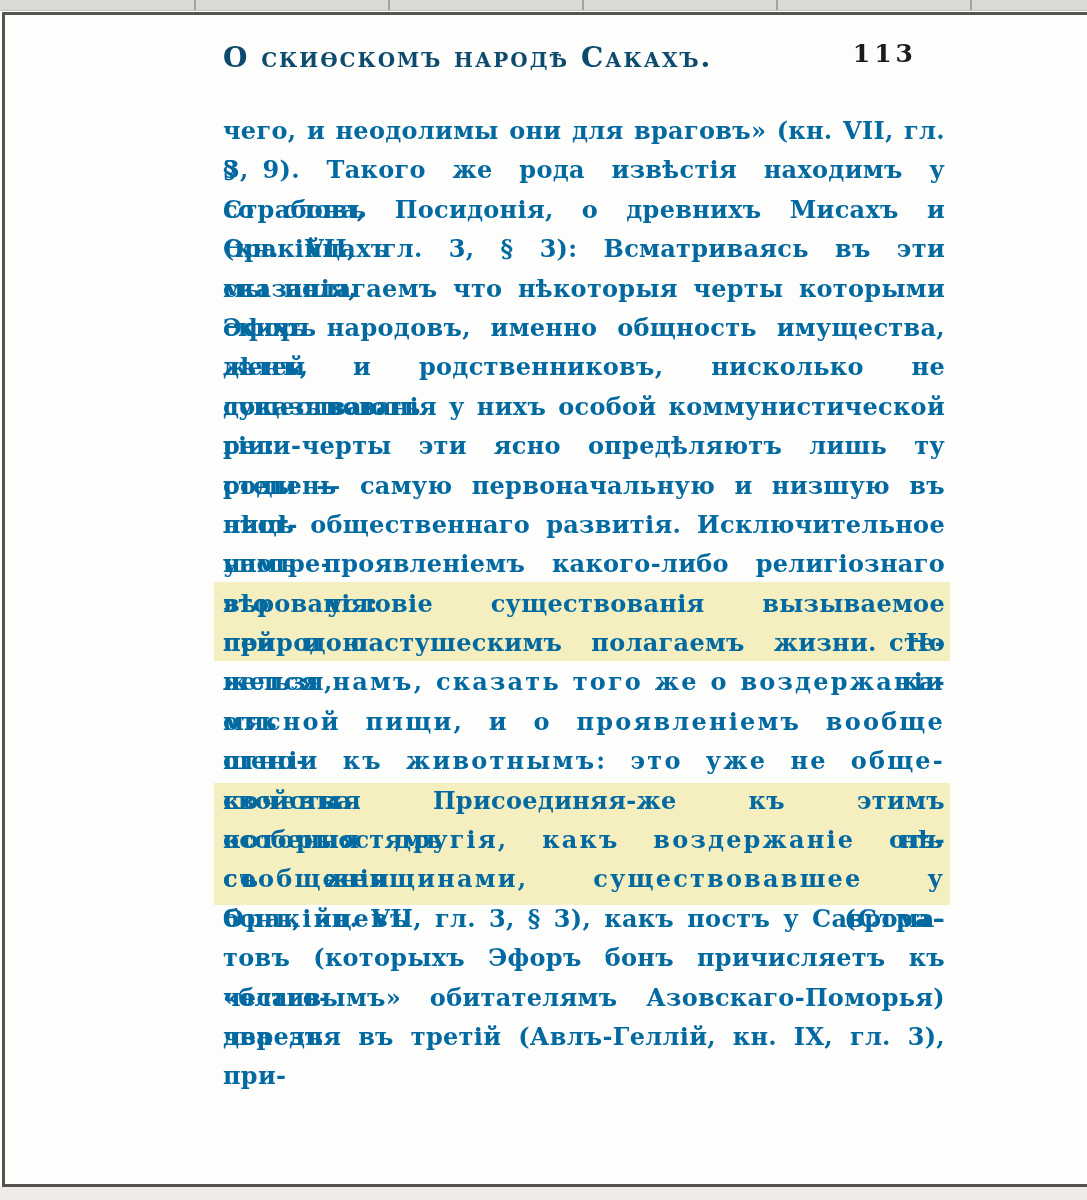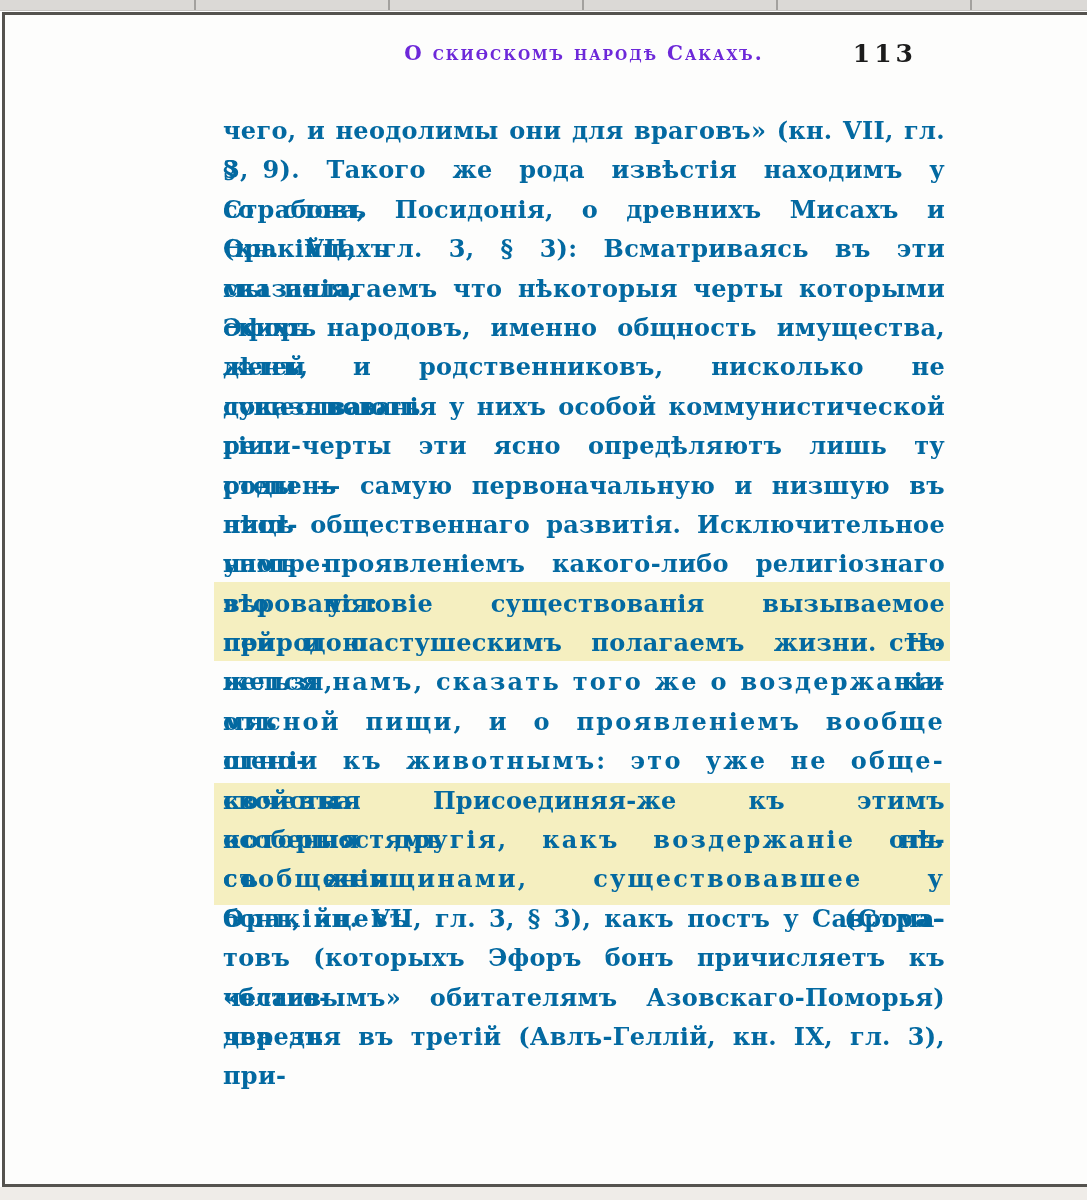--- a/index.html
+++ b/index.html
@@ -25,23 +25,23 @@
   }
   .bottom-strip{
     position:absolute;left:0;bottom:0;width:1087px;height:13px;
     background:#efece8;
   }
   
   .header-row{
     position:absolute;left:218px;top:26px;width:722px;height:34px;
   }
   .header-title{
-    width:100%;text-align:center;
+    width:100%;text-align:left;
     font-variant-caps:small-caps;
-    font-weight:bold;font-size:20px;letter-spacing:2px;color:#6d28d9;
+    font-weight:bold;font-size:28px;letter-spacing:2px;color:#0c4a6e;
   }
   .page-number{
     position:absolute;right:28px;top:-2px;
     font-weight:bold;font-size:25px;letter-spacing:4px;color:#1c1c1c;
   }
   
   .highlight-rect{
     position:absolute;background:#f5efc0;z-index:1;
   }
   .hl-1{left:209px;top:567px;width:736px;height:79px;}

